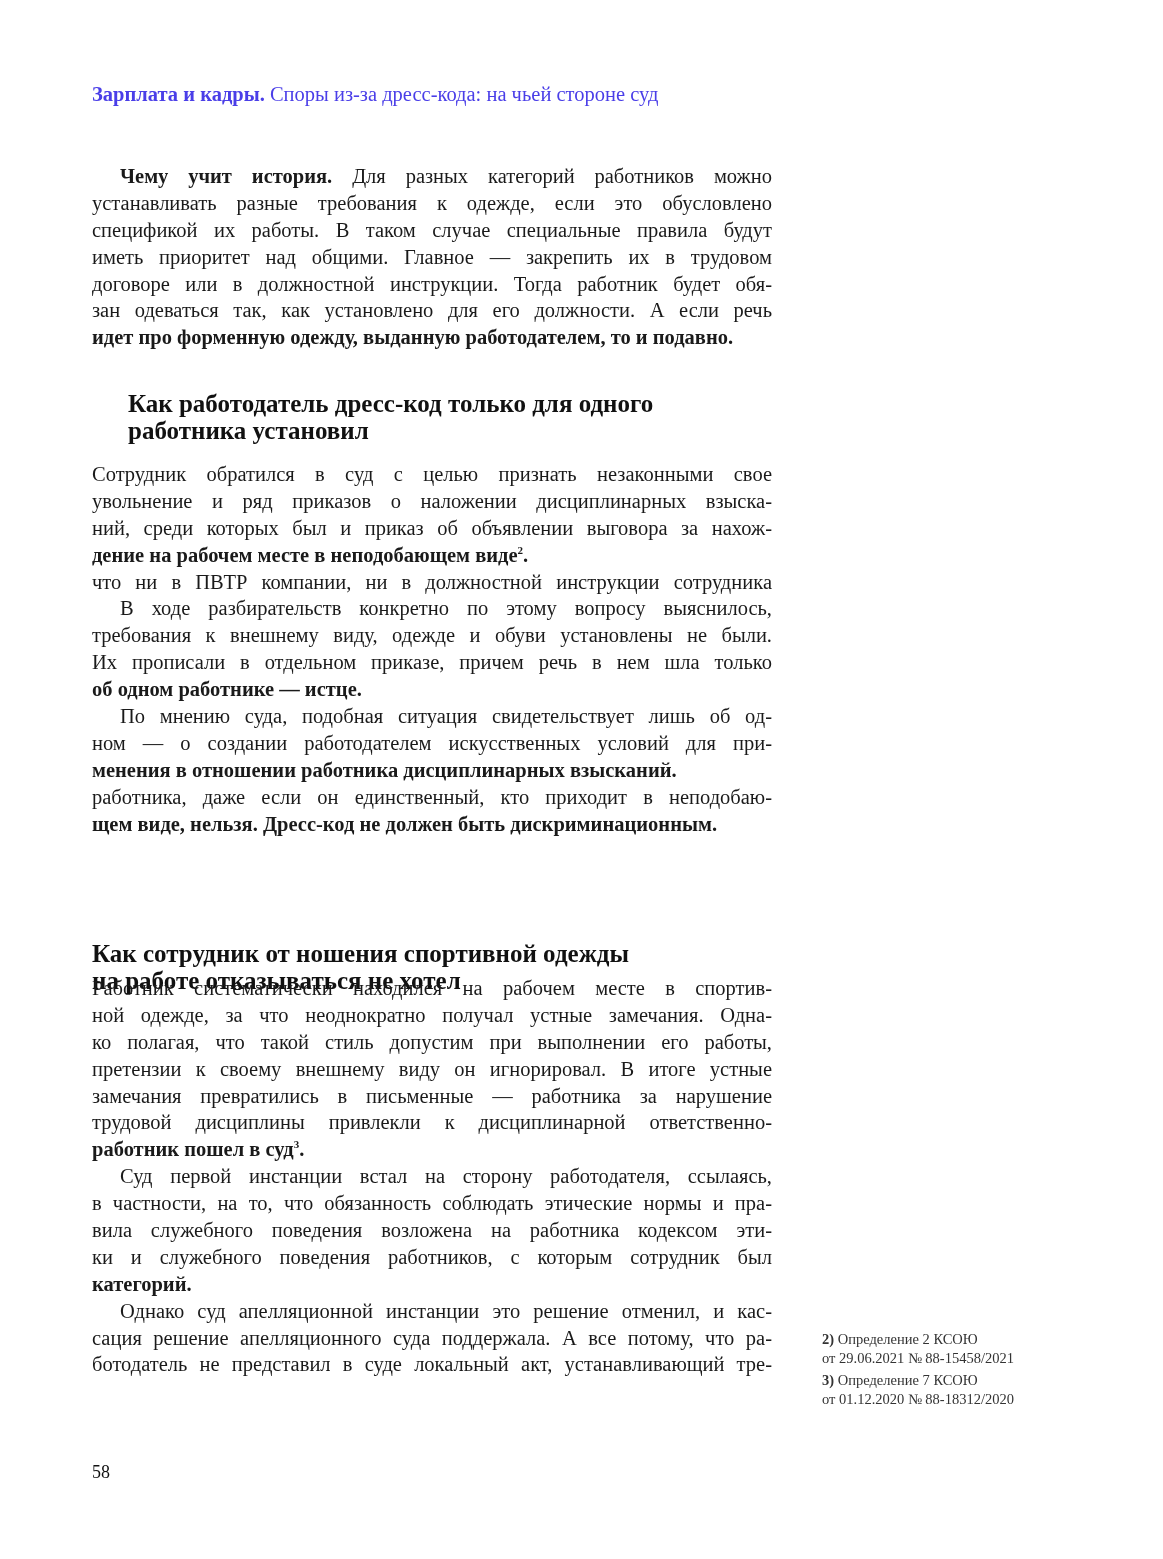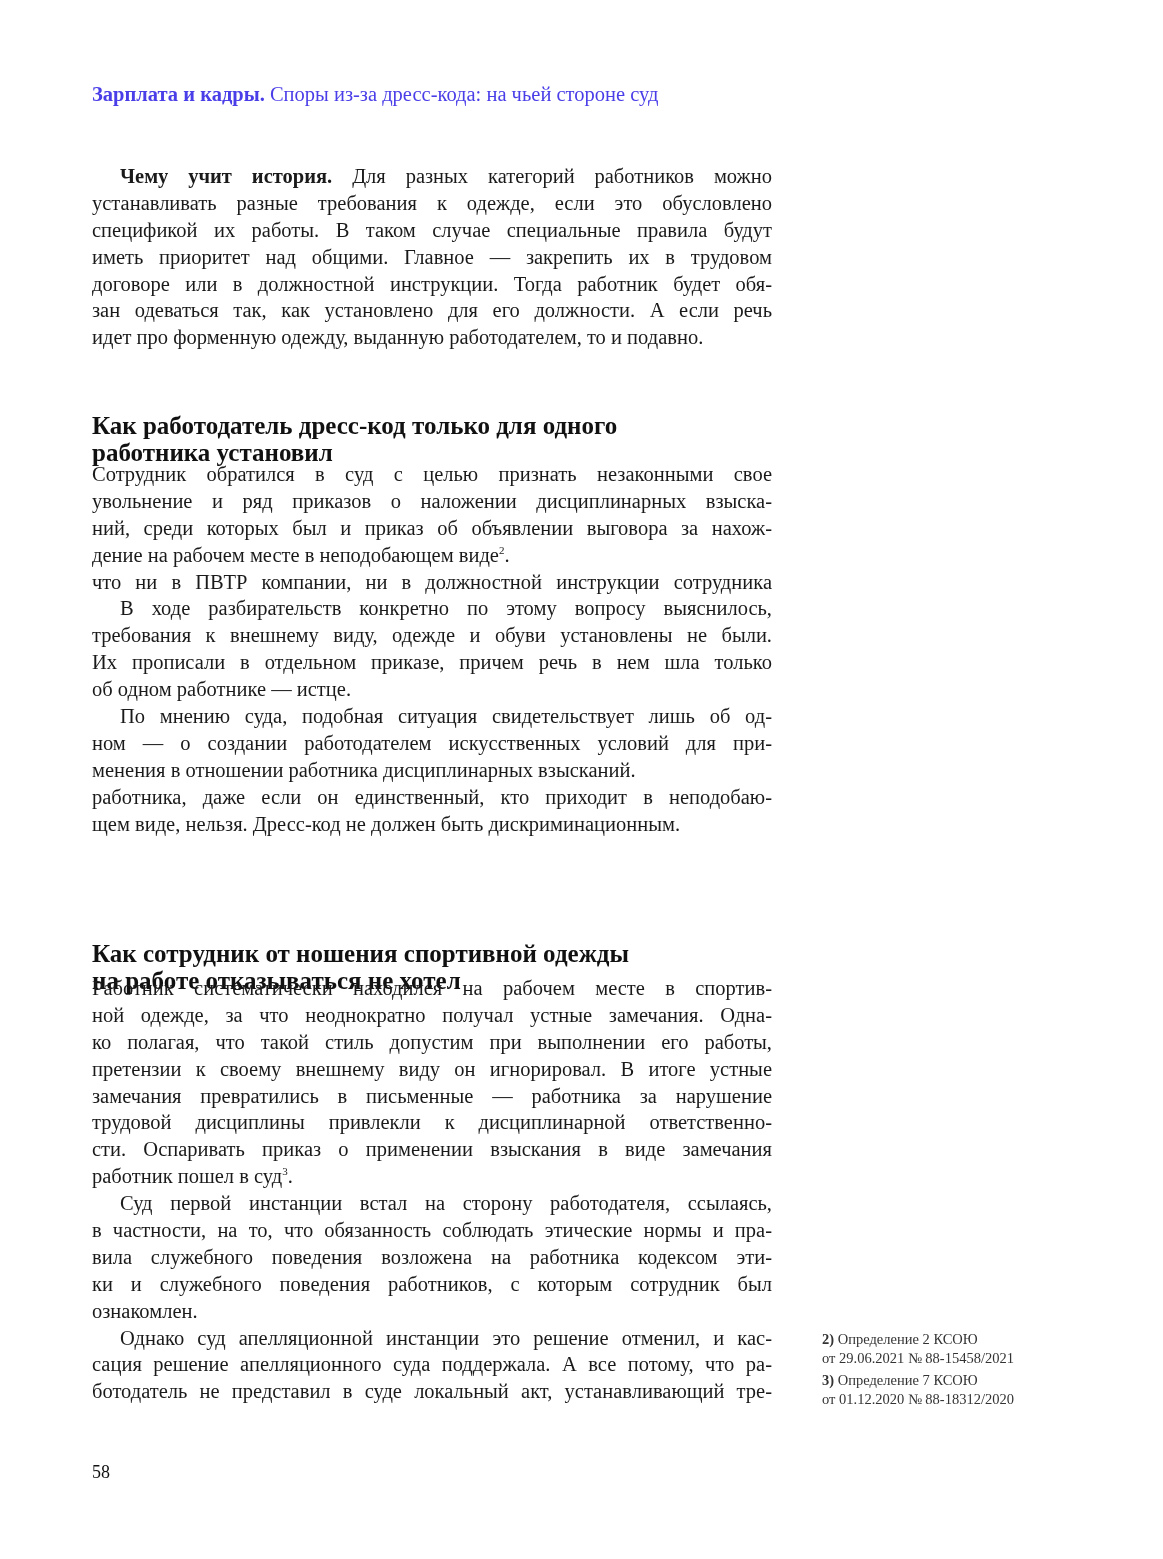--- a/index.html
+++ b/index.html
@@ -2,21 +2,21 @@
 <html><head>
 <meta charset="utf-8">
 <style>
   html, body { margin: 0; padding: 0; background: #ffffff; }
   body { width: 1163px; height: 1559px; position: relative; overflow: hidden;
          font-family: "Liberation Serif", "DejaVu Serif", serif; color: #1a1a1a; }
   .running-head { position: absolute; left: 92px; top: 83px; font-size: 20.5px; color: #4a3ee8; white-space: nowrap; }
   .running-head .rh-bold { font-weight: bold; font-family: Liberation Serif, serif; }
   .col { position: absolute; left: 92px; width: 680px; }
   .line { font-size: 20.5px; line-height: 26.9px; height: 26.9px; white-space: nowrap; text-align: justify; text-align-last: justify; }
-  .line.last { text-align-last: left; }
+  .line.last { text-align-last: left; font-weight: bold; }
   .line.indent { padding-left: 28px; }
   .b { font-weight: bold; }
   .h2 { font-size: 25px; font-weight: bold; line-height: 27px; color: #111; white-space: nowrap; }
   sup { font-size: 11px; line-height: 0; vertical-align: super; }
   .notes { position: absolute; left: 822px; top: 1330px; font-size: 14.5px; line-height: 18.5px; color: #333; white-space: nowrap; font-family: Liberation Serif, serif; }
   .notes .item { margin-bottom: 4px; }
   .page-num { position: absolute; left: 92px; top: 1462px; font-size: 18px; color: #111; }
 </style>
 </head>
 <body>
@@ -29,21 +29,21 @@
 <div class="col" style="top:163px;">
   <div class="line indent"><span class="b">Чему учит история.</span><span> Для разных категорий работников можно</span></div>
   <div class="line">устанавливать разные требования к одежде, если это обусловлено</div>
   <div class="line">спецификой их работы. В таком случае специальные правила будут</div>
   <div class="line">иметь приоритет над общими. Главное — закрепить их в трудовом</div>
   <div class="line">договоре или в должностной инструкции. Тогда работник будет обя-</div>
   <div class="line">зан одеваться так, как установлено для его должности. А если речь</div>
   <div class="line last">идет про форменную одежду, выданную работодателем, то и подавно.</div>
 </div>
 
-<div class="col" style="top:412px;">
+<div class="col" style="top:390px;margin-left:36px;">
   <div class="h2">Как работодатель дресс-код только для одного</div>
   <div class="h2">работника установил</div>
 </div>
 
 <div class="col" style="top:461px;">
   <div class="line">Сотрудник обратился в суд с целью признать незаконными свое</div>
   <div class="line">увольнение и ряд приказов о наложении дисциплинарных взыска-</div>
   <div class="line">ний, среди которых был и приказ об объявлении выговора за нахож-</div>
   <div class="line last"><span>дение на рабочем месте в неподобающем виде</span><sup>2</sup><span>.</span></div>
 
@@ -66,28 +66,27 @@
   <div class="h2">на работе отказываться не хотел</div>
 </div>
 
 <div class="col" style="top:975px;">
   <div class="line">Работник систематически находился на рабочем месте в спортив-</div>
   <div class="line">ной одежде, за что неоднократно получал устные замечания. Одна-</div>
   <div class="line">ко полагая, что такой стиль допустим при выполнении его работы,</div>
   <div class="line">претензии к своему внешнему виду он игнорировал. В итоге устные</div>
   <div class="line">замечания превратились в письменные — работника за нарушение</div>
   <div class="line">трудовой дисциплины привлекли к дисциплинарной ответственно-</div>
-  <div class="line">сти. Оспаривать приказ о применении взыскания в виде замечания</div>
   <div class="line last"><span>работник пошел в суд</span><sup>3</sup><span>.</span></div>
 
   <div class="line indent">Суд первой инстанции встал на сторону работодателя, ссылаясь,</div>
   <div class="line">в частности, на то, что обязанность соблюдать этические нормы и пра-</div>
   <div class="line">вила служебного поведения возложена на работника кодексом эти-</div>
   <div class="line">ки и служебного поведения работников, с которым сотрудник был</div>
-  <div class="line last">ознакомлен.</div>
+  <div class="line last">категорий.</div>
 
   <div class="line indent">Однако суд апелляционной инстанции это решение отменил, и кас-</div>
   <div class="line">сация решение апелляционного суда поддержала. А все потому, что ра-</div>
   <div class="line">ботодатель не представил в суде локальный акт, устанавливающий тре-</div>
 </div>
 
 <div class="notes">
   <div class="item">
     <div><span class="b">2)</span><span> Определение 2 КСОЮ</span></div>
     <div>от 29.06.2021 № 88-15458/2021</div>

